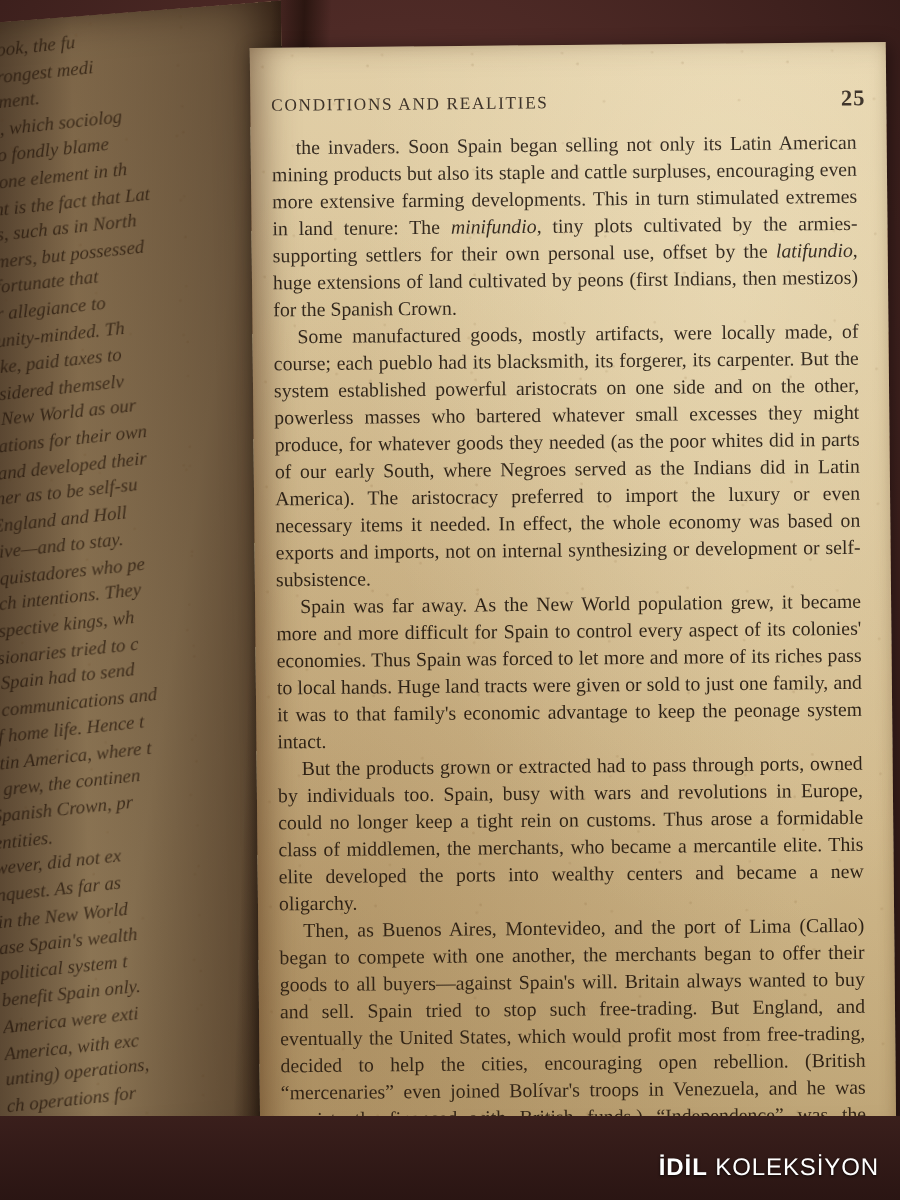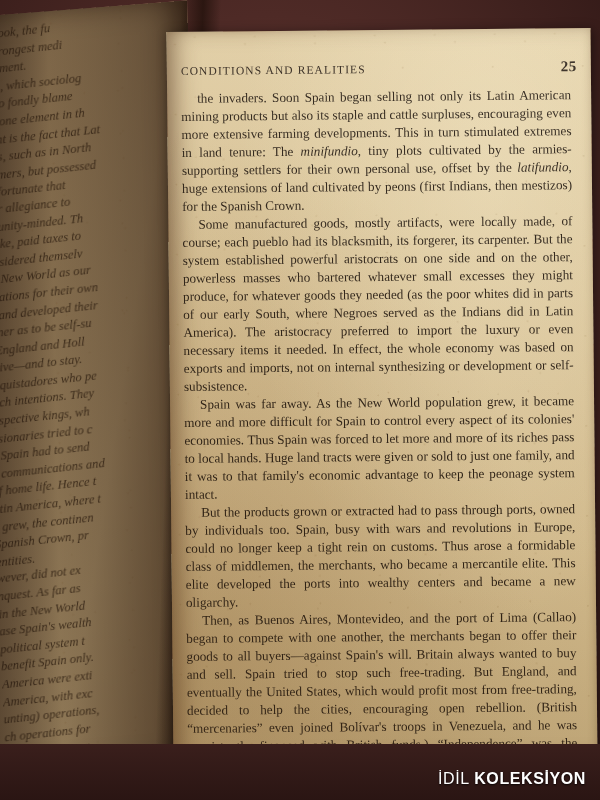--- a/index.html
+++ b/index.html
@@ -180,22 +180,22 @@
   .watermark {
     position: absolute;
     right: 14px;
     bottom: 12px;
     font-family: "Liberation Sans", sans-serif;
     font-size: 16px;
     letter-spacing: 0.6px;
     color: #ffffff;
     text-shadow: 0 1px 2px rgba(0,0,0,0.8);
   }
-  .watermark .wm-bold { font-weight: normal; }
-  .watermark .wm-light { font-weight: bold; text-align: center; }
+  .watermark .wm-bold { font-weight: bold; }
+  .watermark .wm-light { font-weight: normal; text-align: center; }
 </style>
 </head>
 <body>
 
 <div class="backdrop"></div>
 
 <div class="book">
 
   <div class="page-left">
     <div class="left-text">

